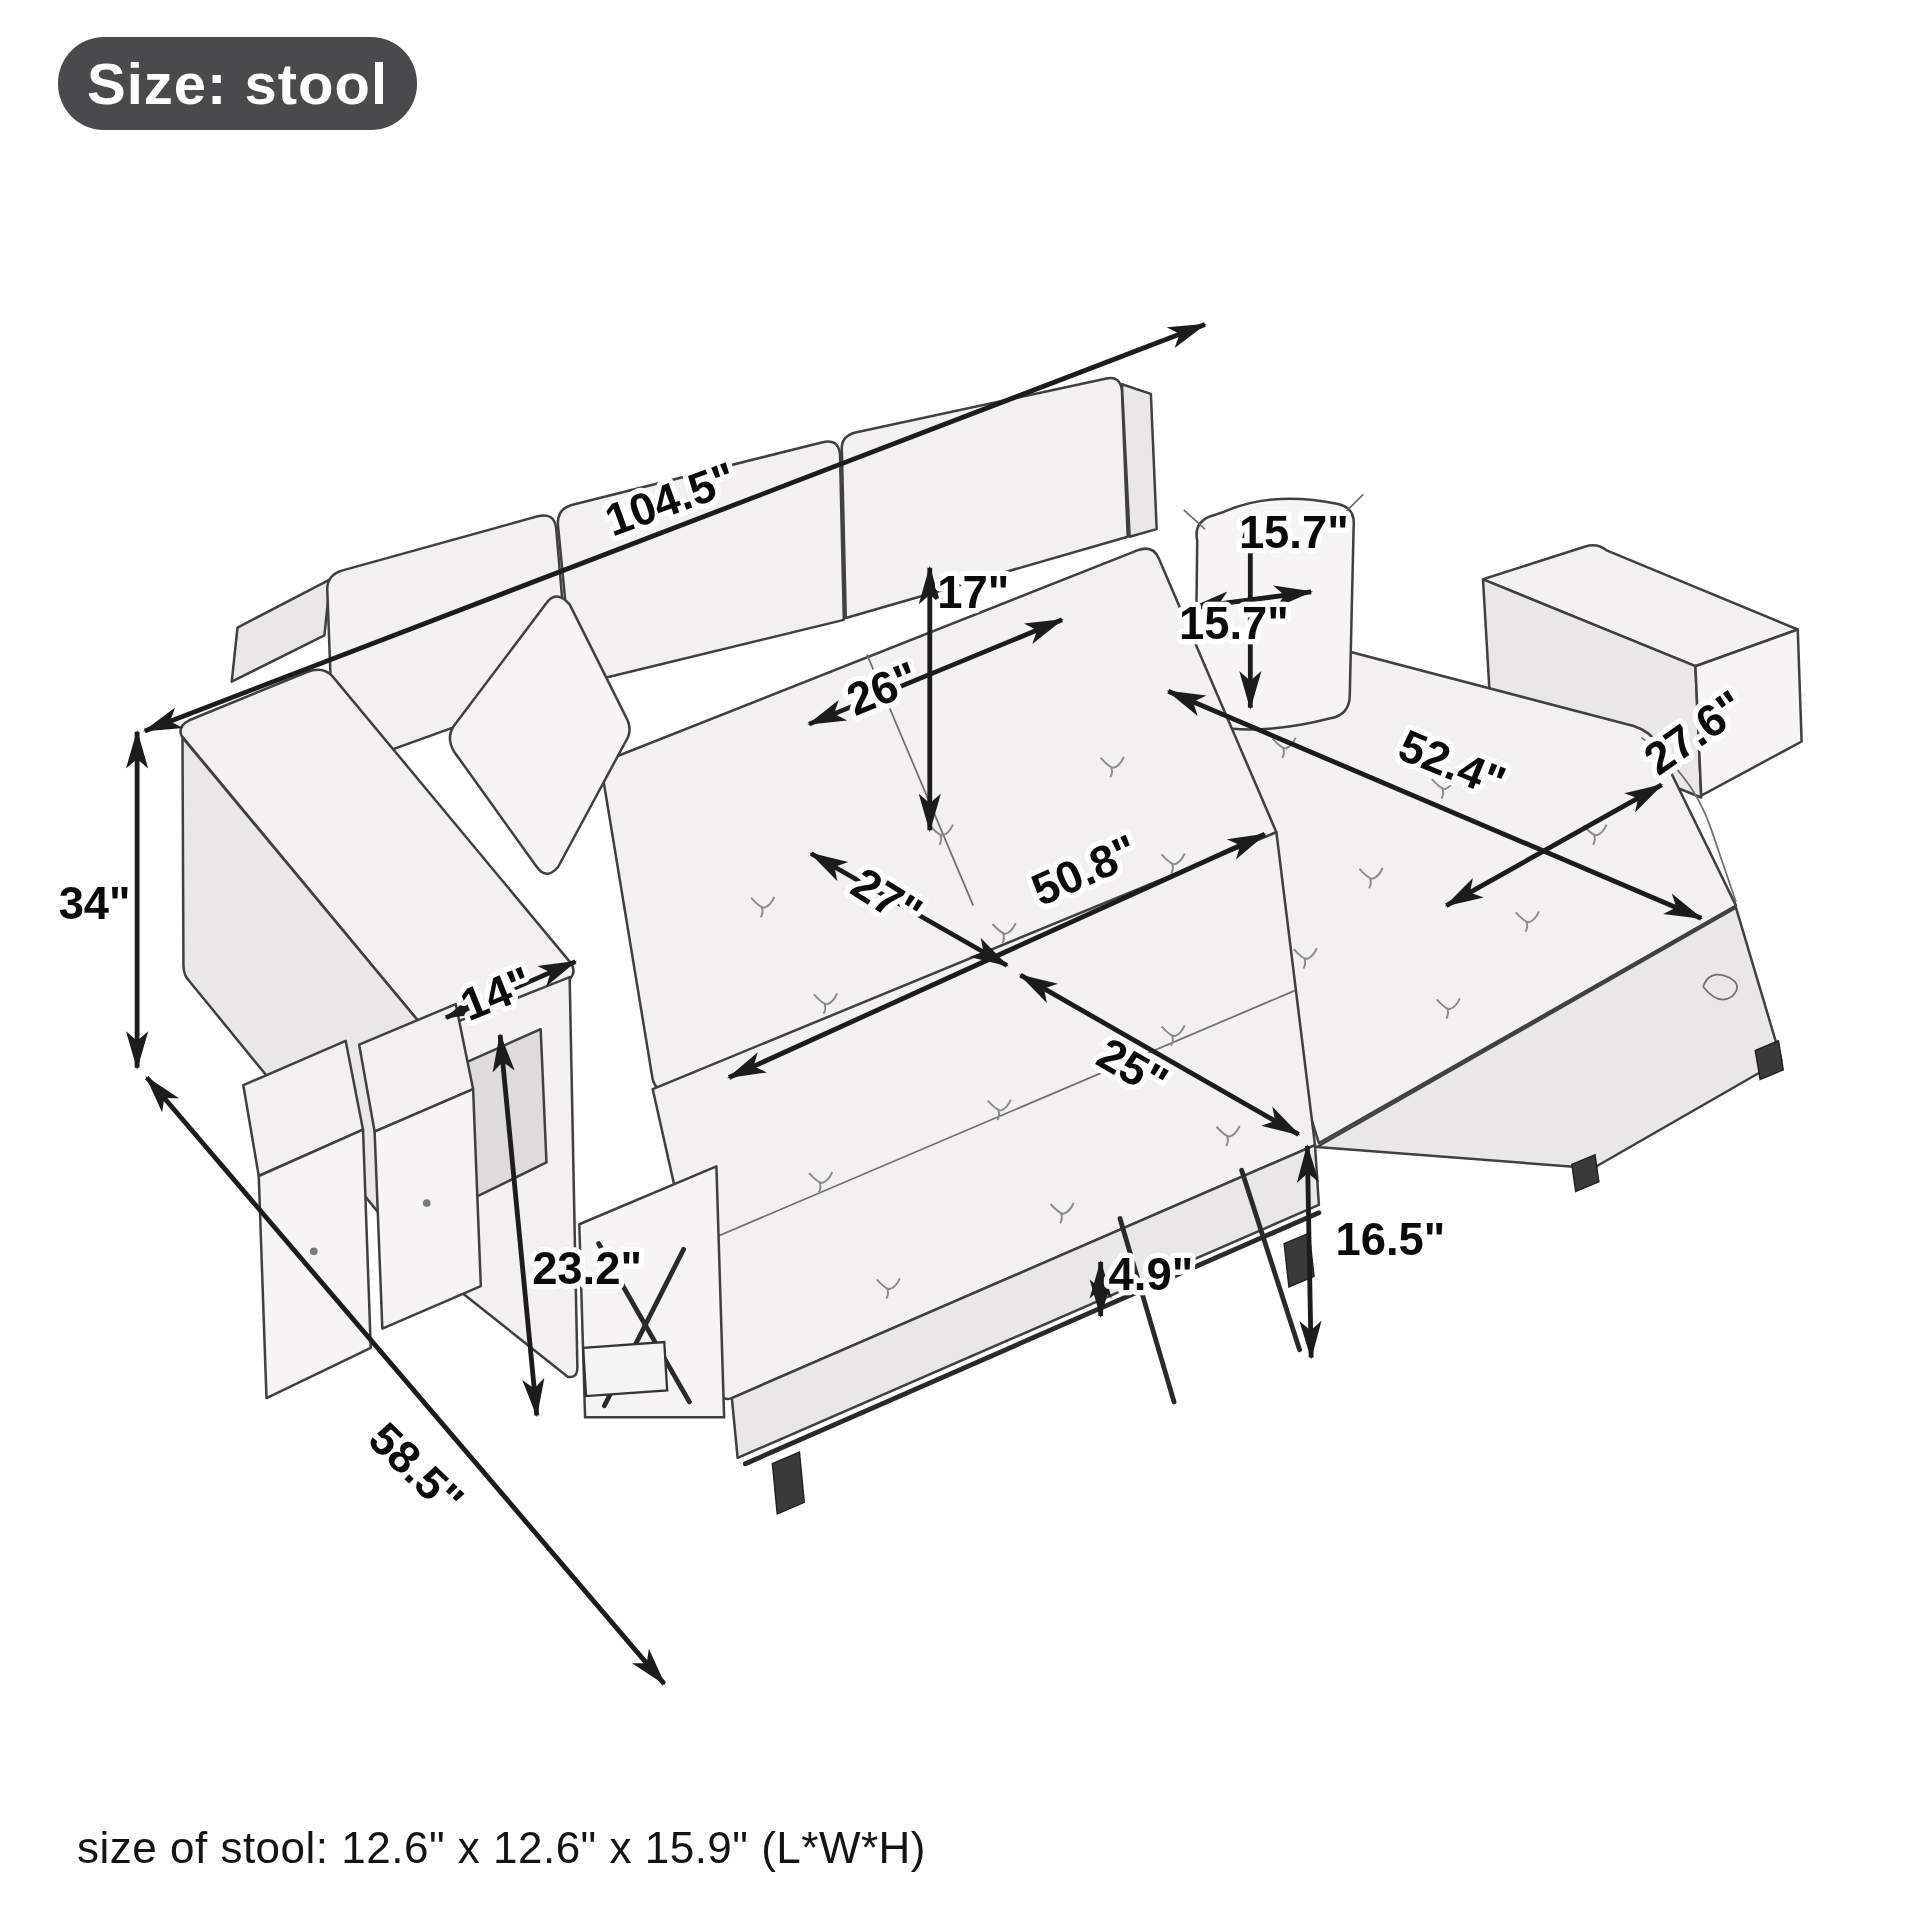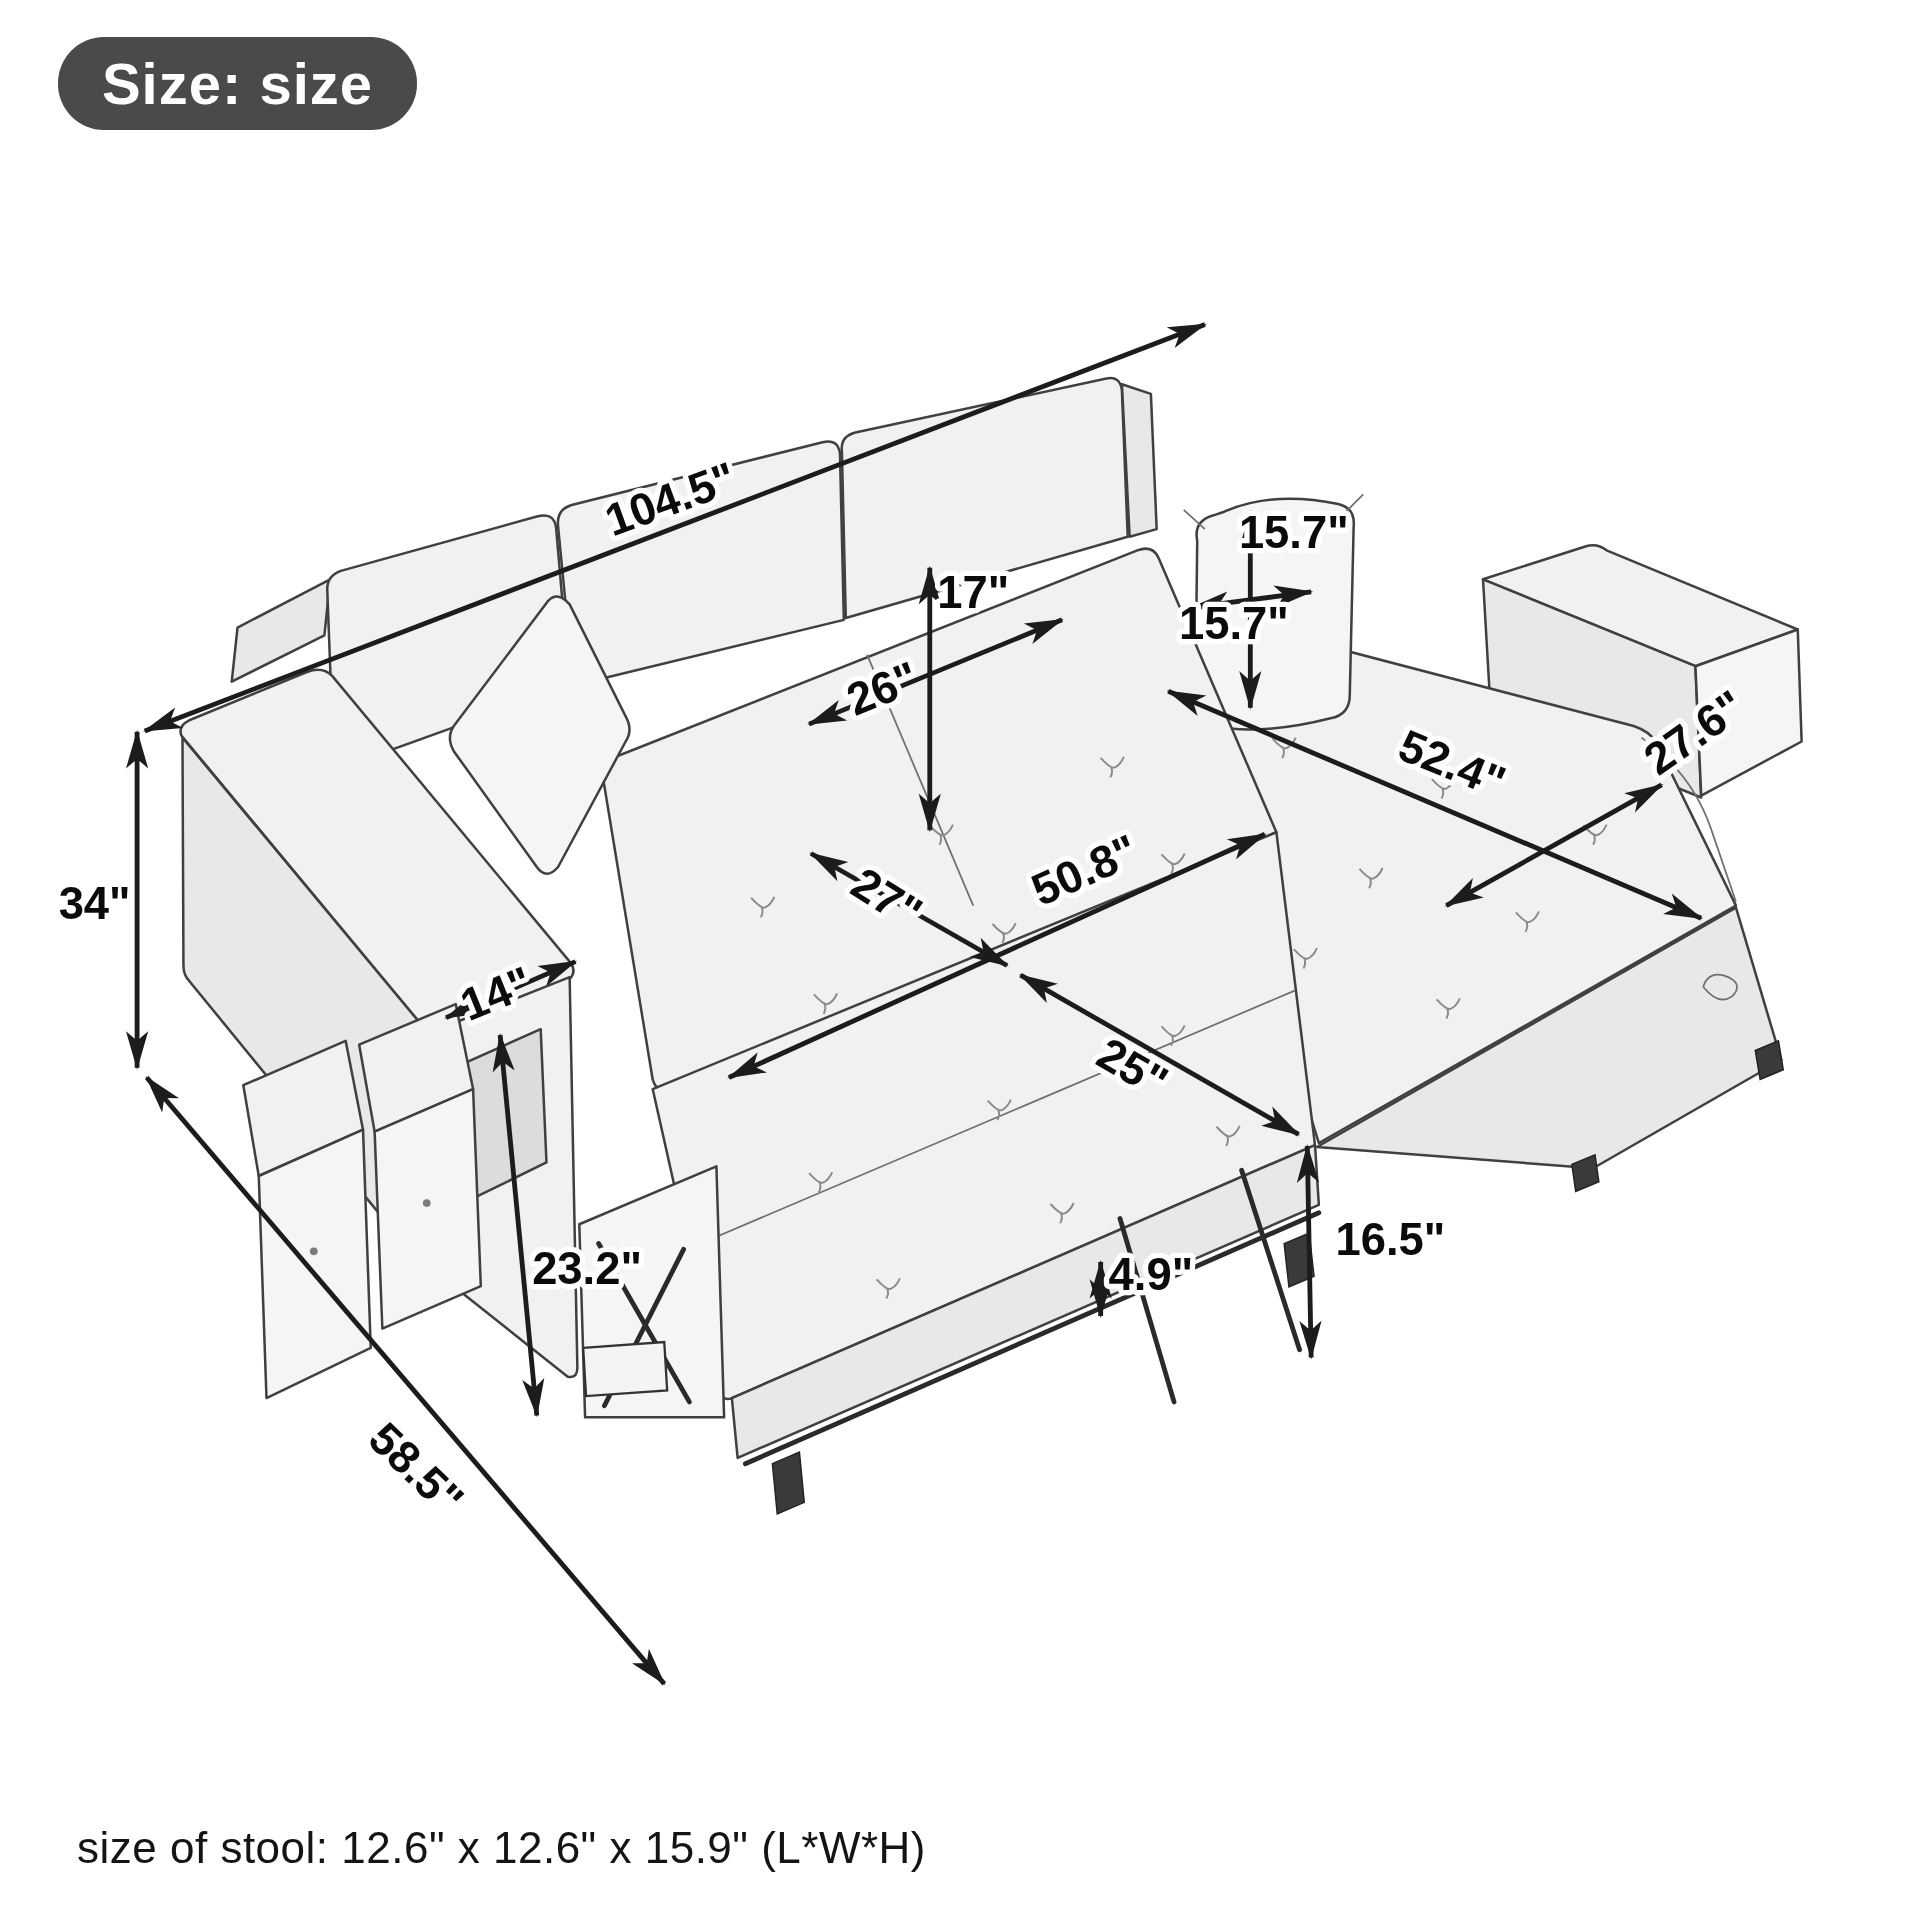--- a/index.html
+++ b/index.html
@@ -143,16 +143,16 @@
     <text class="dim-label" transform="translate(1440,1300)">16.5"</text>
     <text class="dim-label" transform="translate(1192,1336)">4.9"</text>
     <text class="dim-label" transform="translate(1340,568)">15.7"</text>
     <text class="dim-label" transform="translate(1278,662)">15.7"</text>
     <text class="dim-label" transform="translate(1498,806) rotate(22)">52.4"</text>
     <text class="dim-label" transform="translate(1764,772) rotate(-35)">27.6"</text>
   </g>
 </svg>
 
 <div class="badge">
-  <span>Size: size</span>
+  <span>Size: stool</span>
 </div>
 <div class="footnote">size of stool: 12.6" x 12.6" x 15.9" (L*W*H)</div>
 
 
 </body></html>

